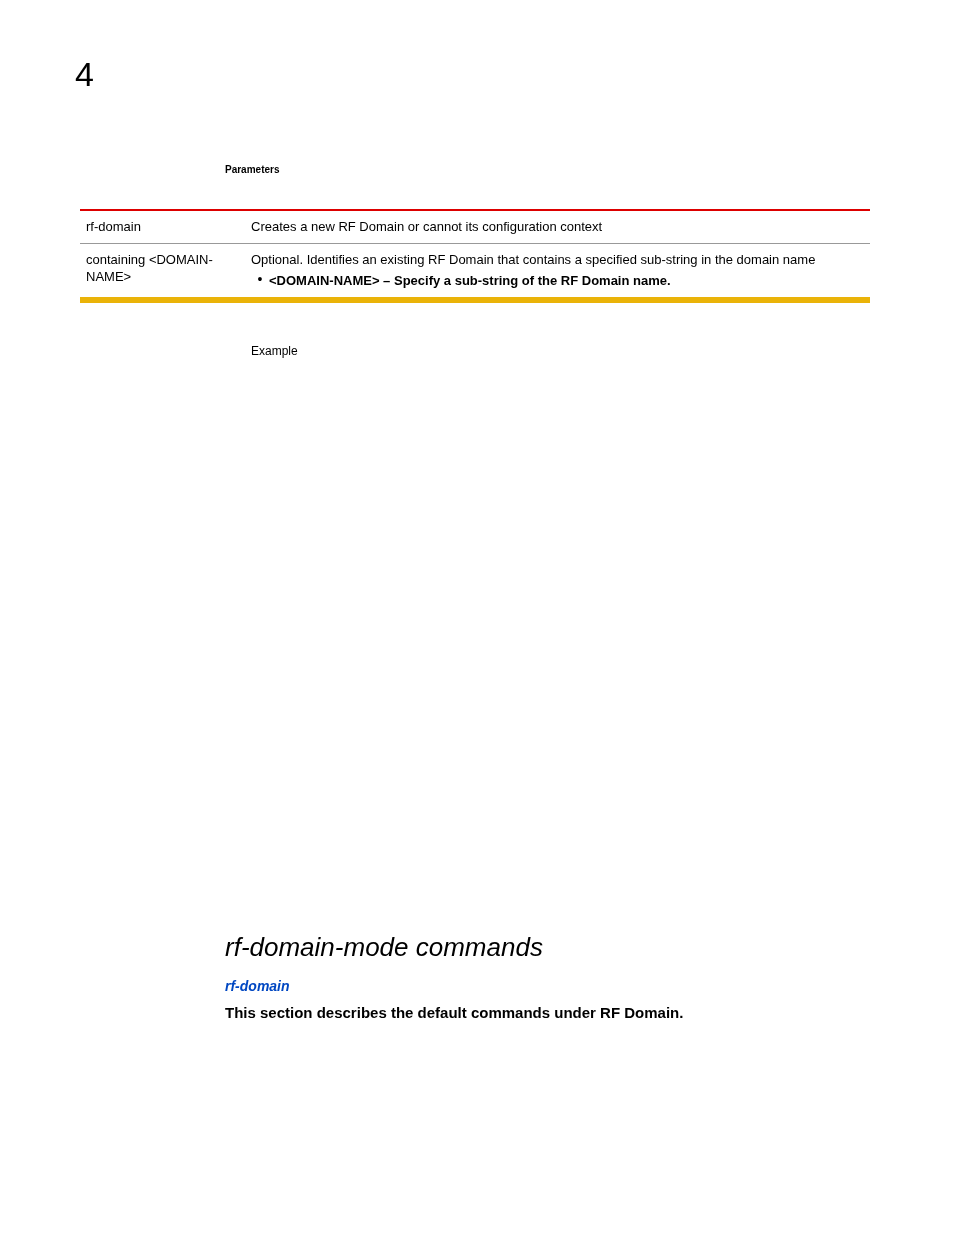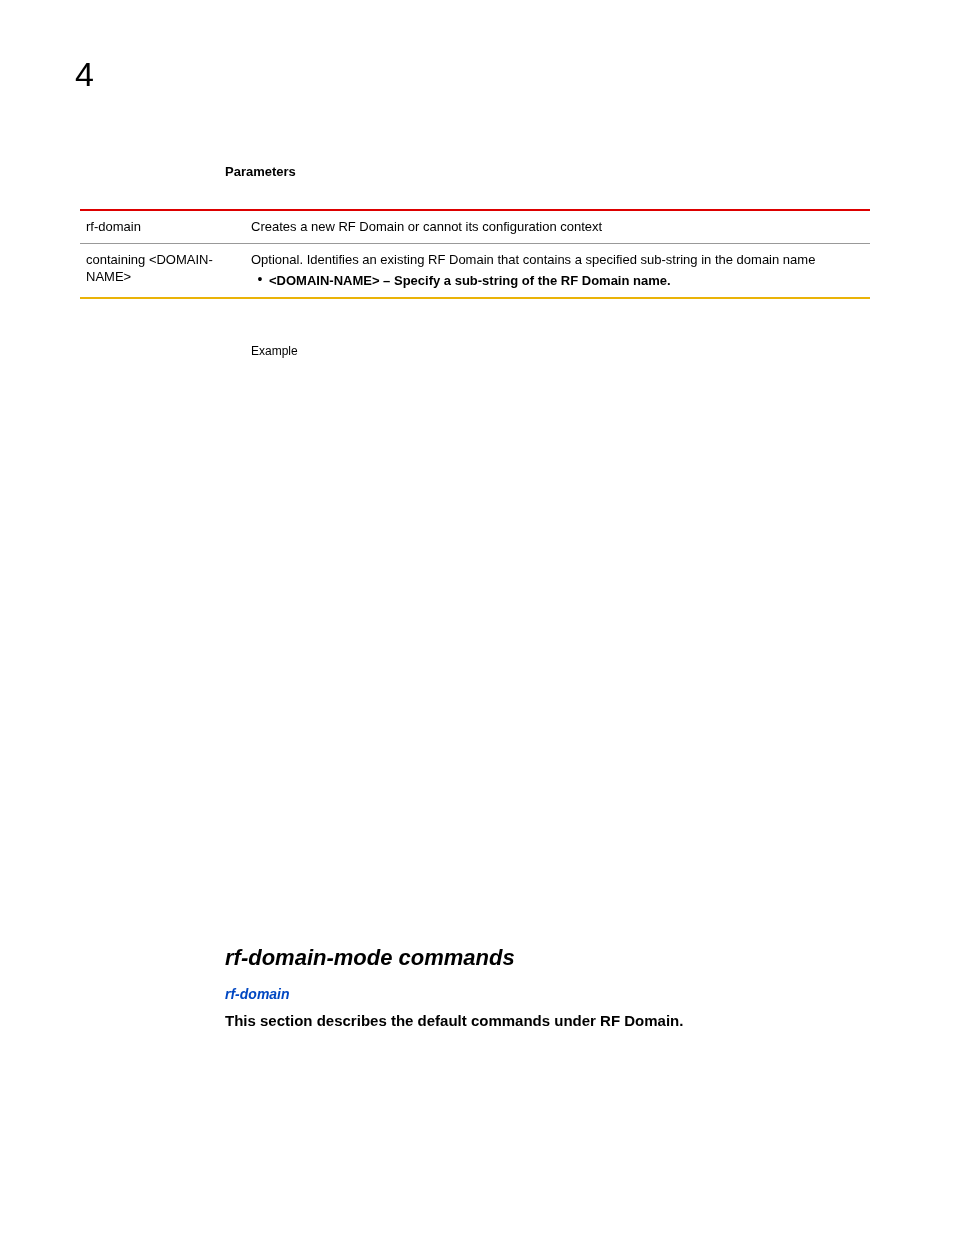--- a/index.html
+++ b/index.html
@@ -1,33 +1,33 @@
 <!DOCTYPE html>
 <html><head>
 <meta charset="utf-8">
 <style>
   * { box-sizing: border-box; margin: 0; padding: 0; }
   html, body { width: 954px; height: 1235px; background: #fff; font-family: Arial, Helvetica, sans-serif; color: #000; }
   .page { position: relative; width: 954px; height: 1235px; }
   .chapnum { position: absolute; top: 55px; left: 75px; font-size: 34px; font-weight: 400; font-family: "Arial", sans-serif; }
   .content { position: absolute; top: 164px; left: 225px; width: 640px; }
-  .section-label { font-weight: 700; font-size: 13px; margin-bottom: 10px; }
+  .section-label { font-weight: 700; font-size: 10px; margin-bottom: 10px; }
   .table-wrap { position: absolute; top: 209px; left: 80px; width: 790px; }
   table { border-collapse: collapse; width: 100%; font-size: 13px; }
   .red-top { border-top: 2px solid #d00; }
-  .red-bottom { border-bottom: 2px solid #eab308; }
+  .red-bottom { border-bottom: 6px solid #eab308; }
   td { padding: 7px 6px 7px 6px; vertical-align: top; line-height: 1.35; }
   td.param { width: 165px; }
   tr.sep td { border-top: 1px solid #999; }
   .bullet-row { display: flex; align-items: flex-start; margin-top: 4px; }
   .bullet-dot { width: 18px; text-align: center; font-size: 14px; line-height: 1; }
   .bullet-text { flex: 1; font-weight: bold; }
   .example-label { position: absolute; top: 344px; left: 225px; font-weight: 400; font-size: 12px; padding-left: 26px; }
   .section2 { position: absolute; top: 932px; left: 225px; width: 640px; }
-  .h2 { font-style: italic; font-weight: 700; font-size: 22px; margin-bottom: 14px; margin-top: 13px; }
+  .h2 { font-style: italic; font-weight: 400; font-size: 26px; margin-bottom: 14px; }
   .link { color: #0047c2; font-style: italic; font-weight: 700; font-size: 14px; margin-bottom: 8px; display: inline-block; }
   .body { font-size: 15px; line-height: 1.4; font-weight: bold; }
 </style>
 </head>
 <body>
 
 <div class="page">
 
   <div class="chapnum">4</div>
 

